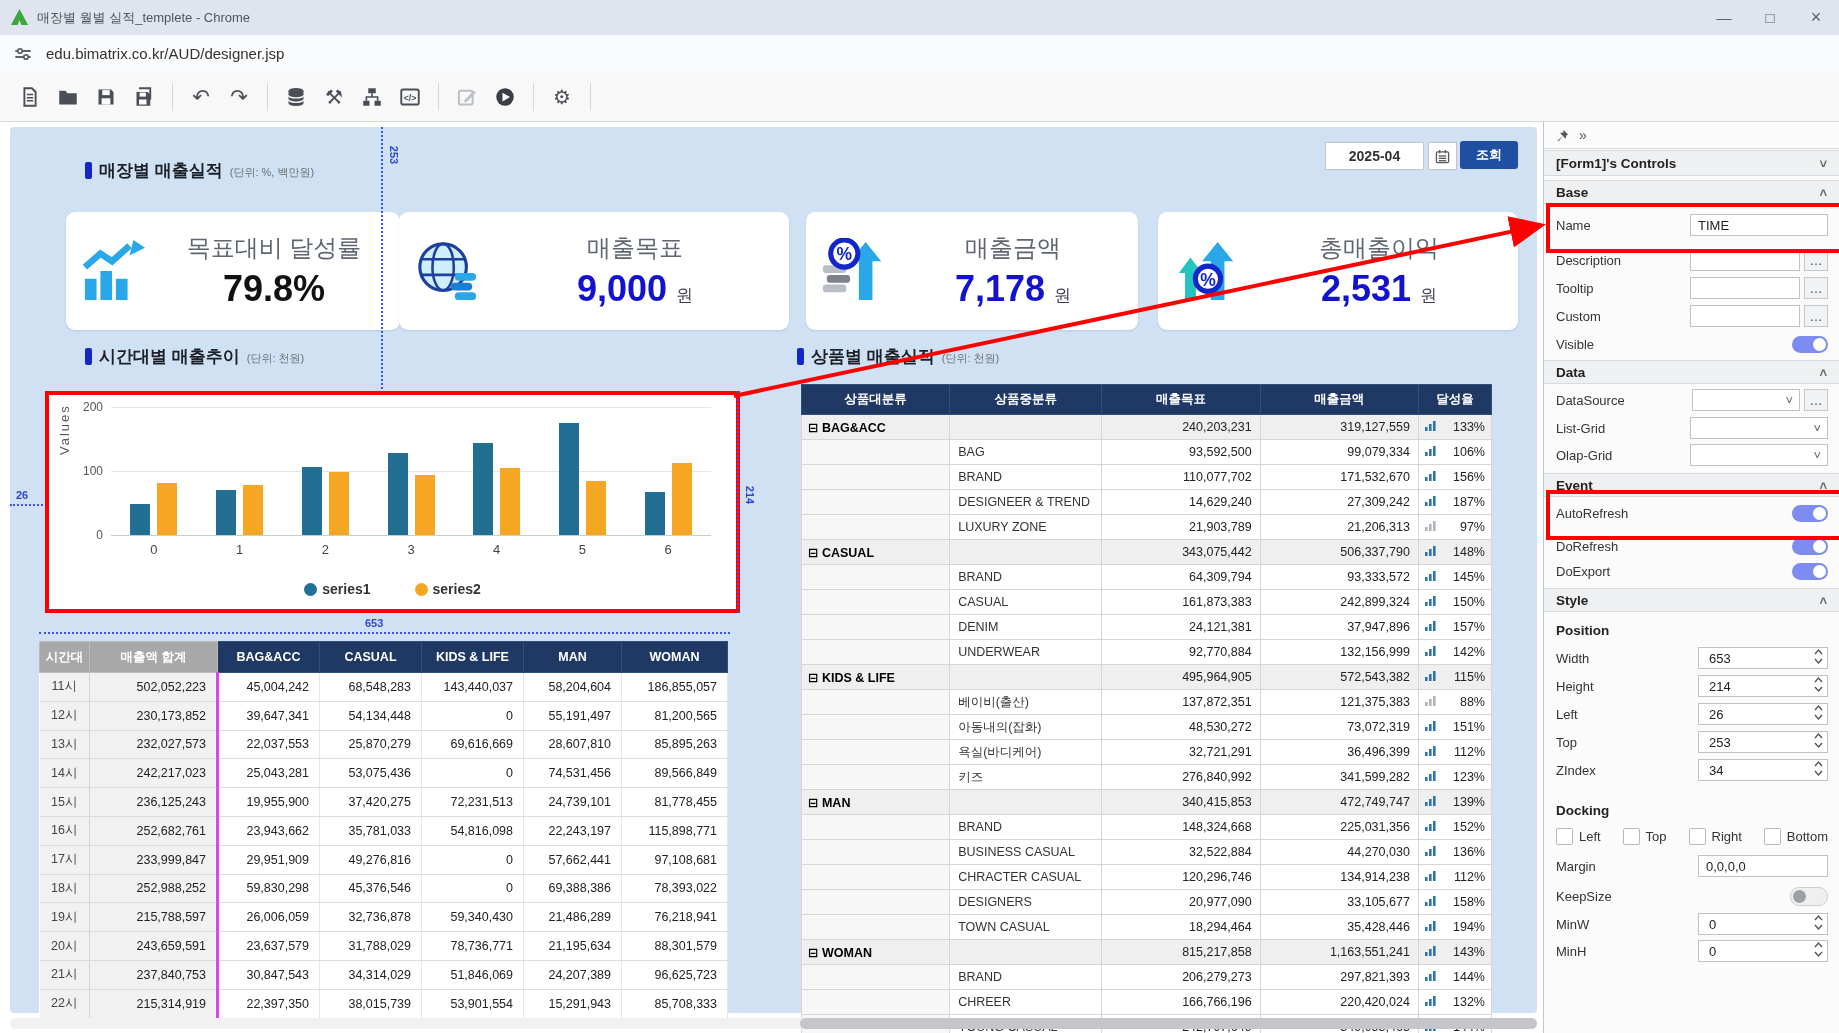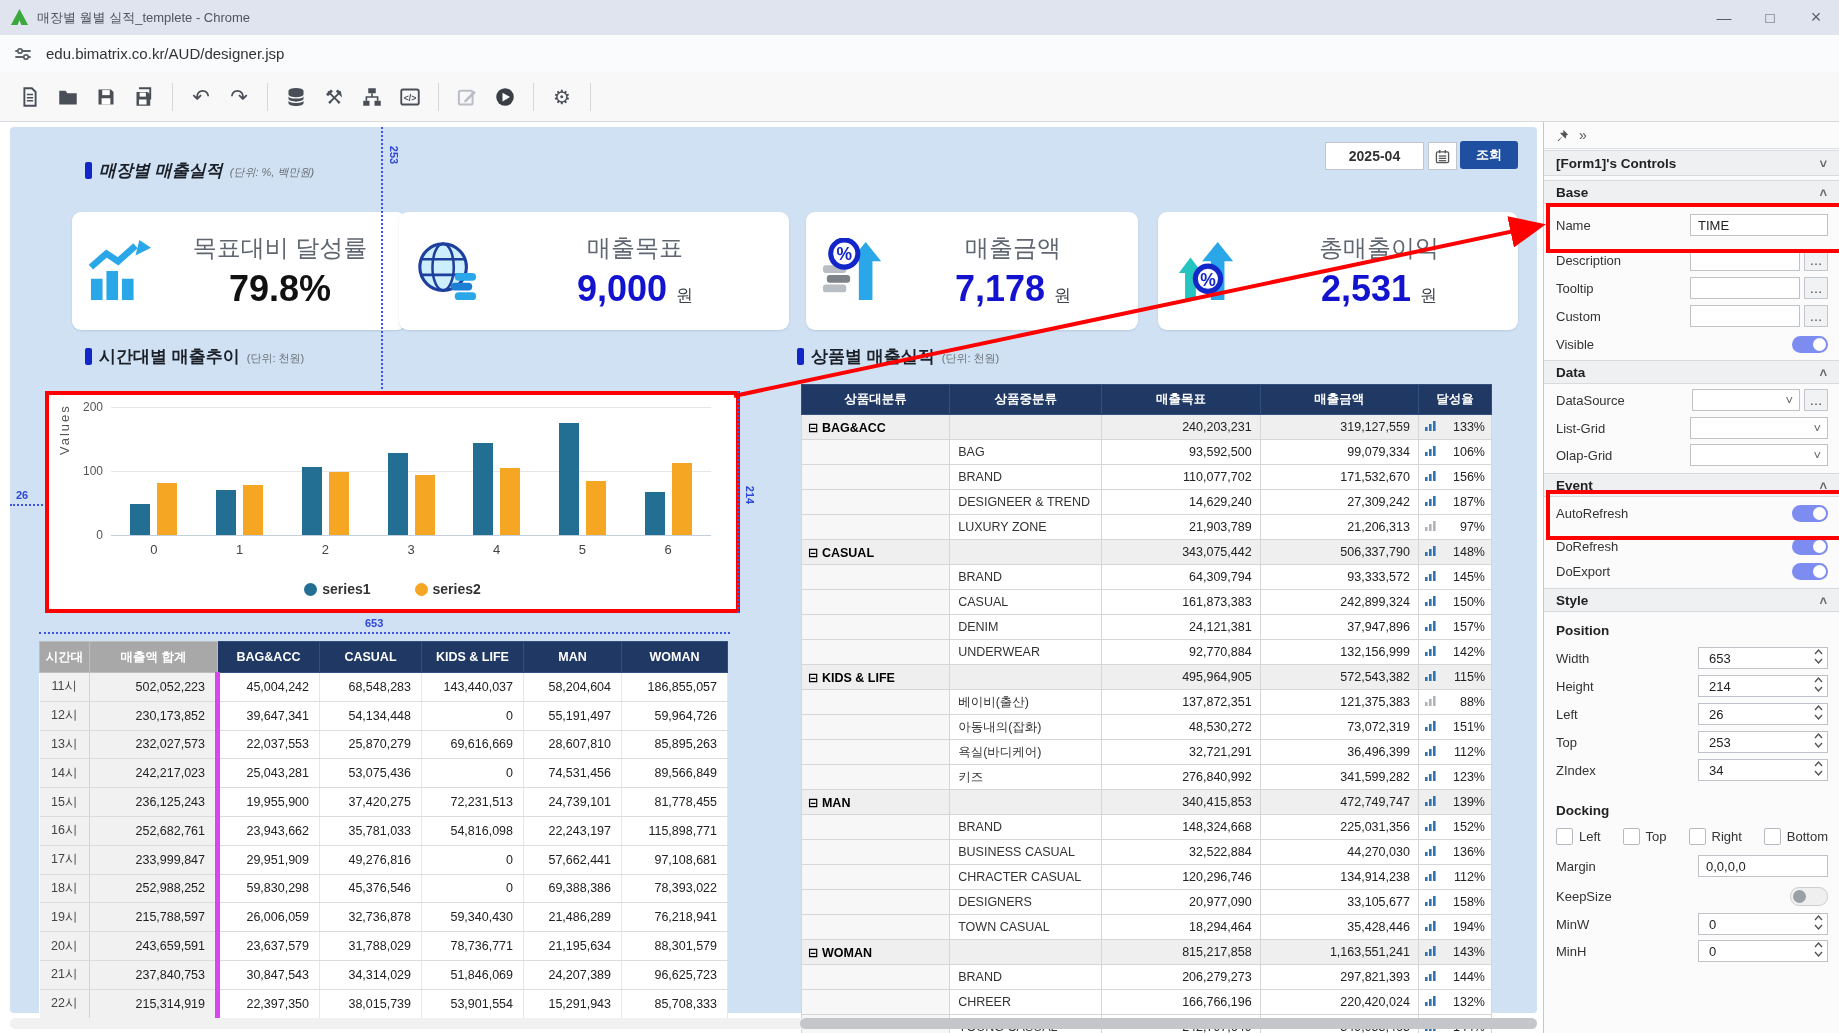--- a/index.html
+++ b/index.html
@@ -51,21 +51,21 @@
   .ann-label{position:absolute;color:#2f47d6;font-size:11px;font-weight:bold;}
   .vdot{position:absolute;border-left:2px dotted #3c55e6;width:0;}
   .hdot{position:absolute;border-top:2px dotted #3c55e6;height:0;}
   
   #hour-table{position:absolute;left:29px;top:514px;width:688px;border-collapse:collapse;table-layout:fixed;background:#fff;font-size:12.5px;}
   #hour-table th{height:28px;color:#fff;font-weight:bold;text-align:center;border:1px solid #8fa3bf;}
   #hour-table th.gray{background:#a8a8a8;border-color:#bdbdbd;}
   #hour-table th.navy{background:#1f3864;border-color:#31507f;}
   #hour-table td{height:27.8px;border-bottom:1px solid #dcdcdc;border-right:1px solid #e6e6e6;padding:0 10px;text-align:right;color:#222;}
   #hour-table td.hour{background:#f1f1f1;text-align:center;color:#444;border-right:1px solid #d4d4d4;}
-  #hour-table td.sum{background:#f1f1f1;border-right:5px solid #d946ef;}
+  #hour-table td.sum{background:#f1f1f1;border-right:3px solid #d946ef;}
   
   #product-table{position:absolute;left:791px;top:257px;width:691px;border-collapse:collapse;table-layout:fixed;background:#fff;font-size:12.5px;border:1px solid #98a0ab;}
   #product-table th{height:27px;background:#1f3864;color:#fff;font-weight:bold;text-align:center;border:1px solid #31507f;}
   #product-table td{height:24px;border:1px solid #d6d6d6;padding:0 8px;color:#222;}
   #product-table tr.grp td{background:#efefef;}
   #product-table td.gname{color:#000000;font-weight:bold;padding-left:6px;}
   #product-table td.iname{color:#333;}
   #product-table td.num{text-align:right;}
   #product-table td.blank{background:#f7f7f7;}
   #product-table td.rate{padding:0 6px;}
@@ -198,41 +198,41 @@
     </div>
     <div class="tsep"></div>
     <div class="tbtn">
       <span style="font-size:20px;line-height:1;">⚙</span>
     </div>
     <div class="tsep"></div>
   </div>
 
 <div class="abs" id="board">
 
-  <div class="sec-title" style="left:75px;top:32px;font-style:italic;">
+  <div class="sec-title" style="left:75px;top:32px;">
     <span class="sec-bar"></span>
     <span class="sec-text">매장별 매출실적</span>
     <span class="sec-unit">(단위: %, 백만원)</span>
   </div>
 
   <div class="abs" id="date-input">2025-04</div>
   <div class="abs" id="cal-btn">
     <svg width="15" height="15" viewBox="0 0 16 16" fill="none" stroke="#555" stroke-width="1.4">
       <rect x="1.5" y="3" width="13" height="11.5" rx="1.5"></rect>
         <line x1="5" y1="1" x2="5" y2="4.5"></line>
         <line x1="11" y1="1" x2="11" y2="4.5"></line>
       <line x1="4" y1="7.5" x2="12" y2="7.5"></line>
         <line x1="4" y1="10" x2="12" y2="10"></line>
         <line x1="4" y1="12.5" x2="12" y2="12.5"></line>
     </svg>
   </div>
   <div class="abs" id="search-btn">조회</div>
 
   <div id="cards">
-      <div class="card" style="left: 62px; width: 334px;">
+      <div class="card" style="left: 56px; width: 334px;">
         <div class="icn">
           <svg width="70" height="62" viewBox="0 0 36 32">
             <rect x="3" y="20" width="6" height="11" fill="#2aa7e8"></rect>
             <rect x="11" y="16" width="6" height="15" fill="#2aa7e8"></rect>
             <rect x="19" y="20" width="6" height="11" fill="#2aa7e8"></rect>
             <path d="M3 14 L11 7 L17 11 L26 3" stroke="#2aa7e8" stroke-width="3.4" fill="none"></path>
             <polygon points="28,0 34,4 26,8" fill="#2aa7e8"></polygon>
           </svg>
         </div>
         <div class="ctx">
@@ -405,21 +405,21 @@
           <td>58,204,604</td>
           <td>186,855,057</td>
         </tr>
         <tr>
           <td class="hour">12시</td>
           <td class="sum">230,173,852</td>
           <td>39,647,341</td>
           <td>54,134,448</td>
           <td>0</td>
           <td>55,191,497</td>
-          <td>59,964,726</td>
+          <td>81,200,565</td>
         </tr>
         <tr>
           <td class="hour">13시</td>
           <td class="sum">232,027,573</td>
           <td>22,037,553</td>
           <td>25,870,279</td>
           <td>69,616,669</td>
           <td>28,607,810</td>
           <td>85,895,263</td>
         </tr>

